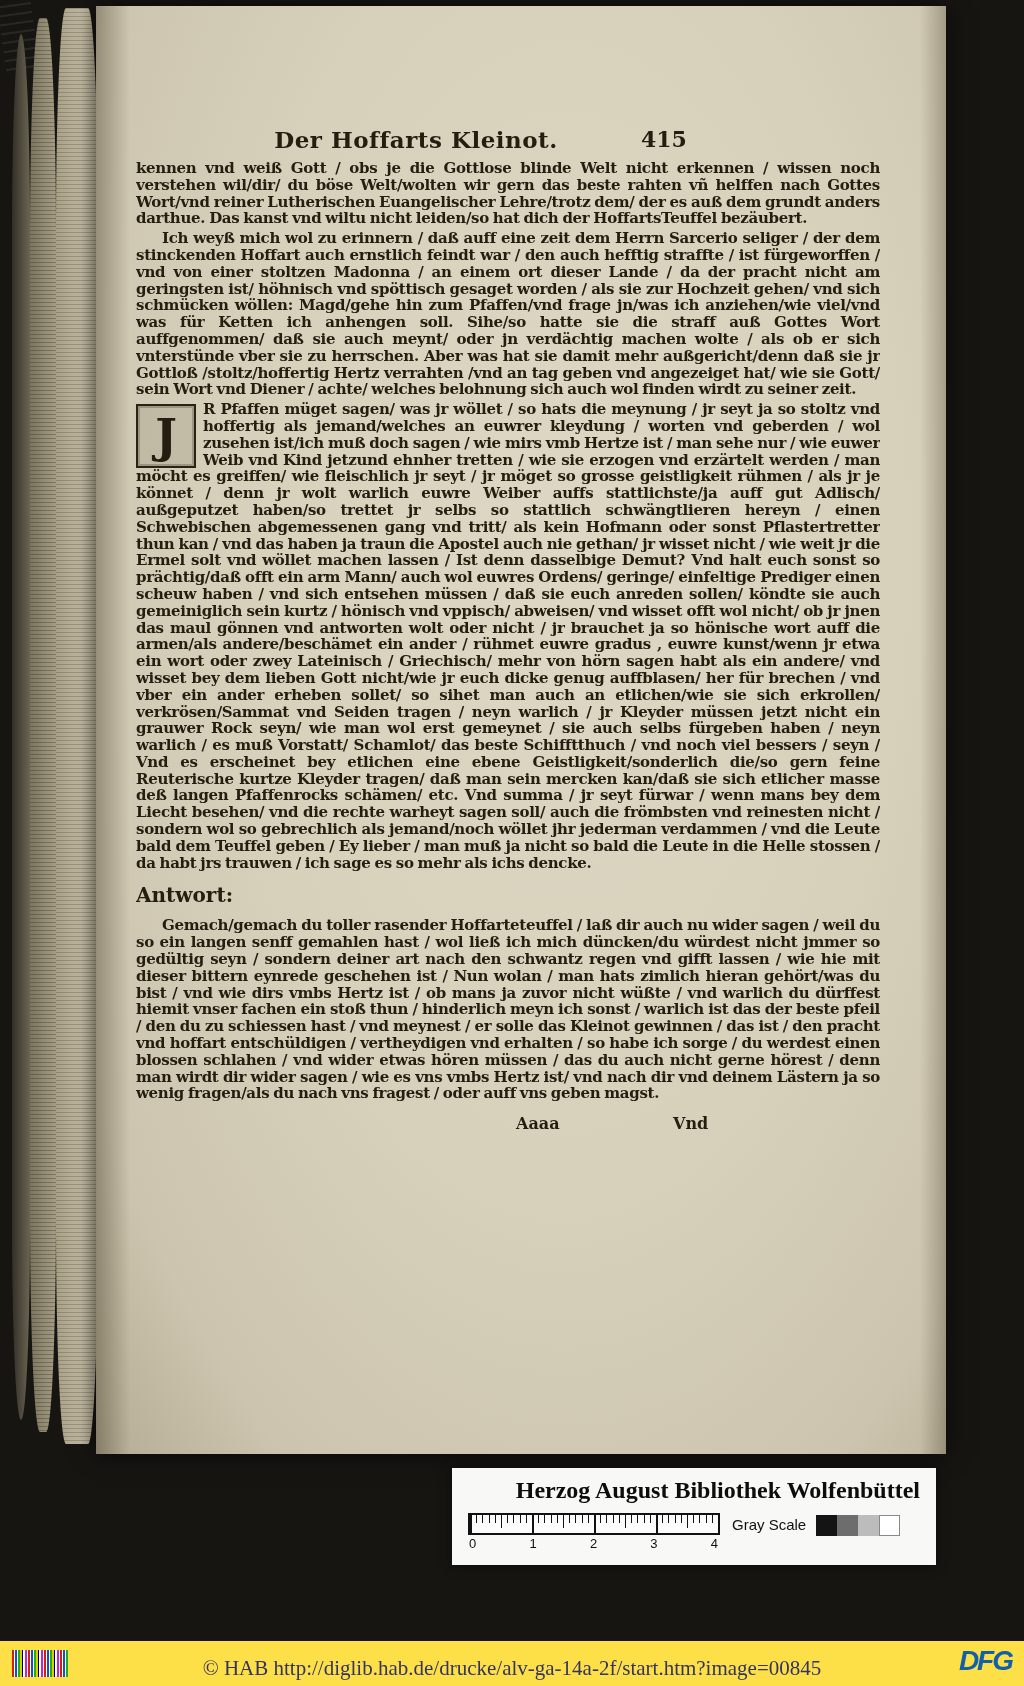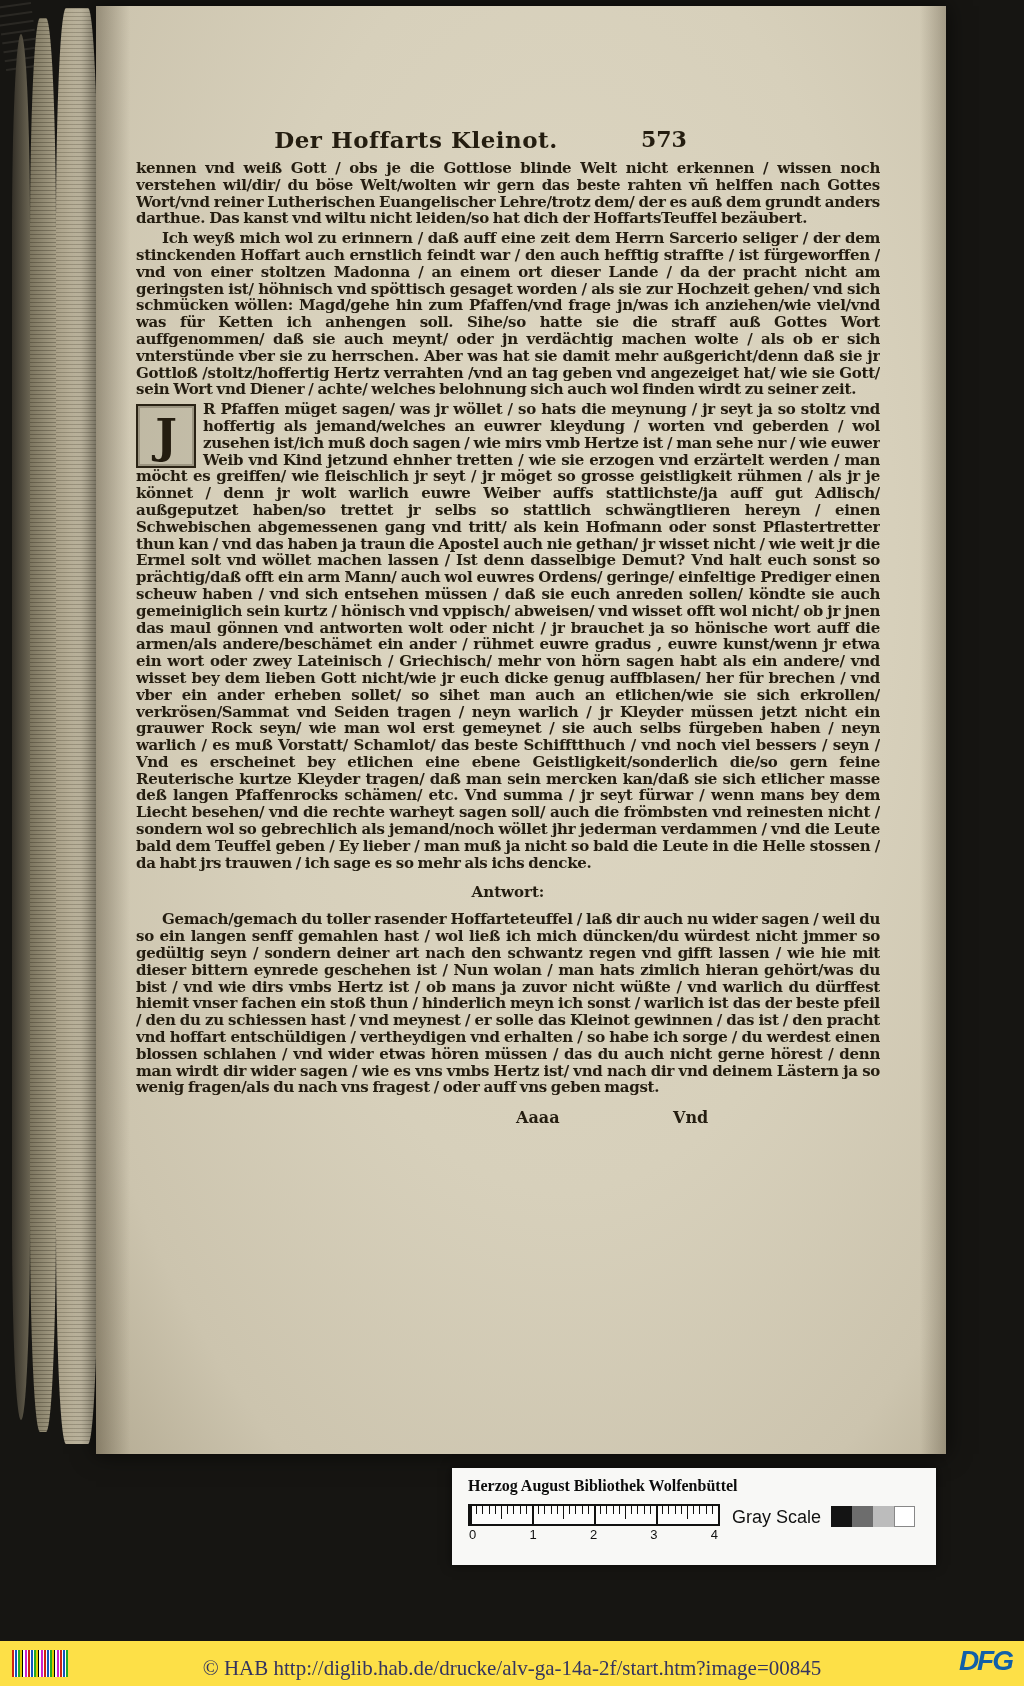--- a/index.html
+++ b/index.html
@@ -72,51 +72,51 @@
     margin:16px 0 14px;
   }
 
   .dropcap {
     float:left; width:60px; height:64px; margin:3px 7px 0 0;
     border:2px solid #2a2315; background:rgba(42,35,21,0.10);
     font-size:46px; font-weight:700; text-align:center; line-height:60px;
     box-shadow:inset 0 0 0 2px rgba(42,35,21,0.25);
   }
 
-  .answer-label { text-align:center; font-size:15px; font-weight:700; margin:12px 0 10px; }
+  .answer-label { font-size:20px; font-weight:700; margin:12px 0 10px; }
 
   .sig-row { position:relative; height:22px; margin-top:12px; font-size:16px; font-weight:700; }
   .sig-mark { position:absolute; left:380px; }
   .catchword { position:absolute; left:537px; }
 
   
   .ref-card {
     position:absolute; left:452px; top:1468px; width:484px; height:97px;
     background:#f8f8f6; box-shadow:0 0 10px rgba(0,0,0,.55);
     padding:9px 16px 6px; font-family:"Liberation Serif", serif;
   }
-  .ref-title { text-align:left; font-size:16px; font-weight:700; color:#0d0d0d; }
+  .ref-title { text-align:right; font-size:24px; font-weight:700; color:#0d0d0d; }
   .ruler-row { display:flex; align-items:flex-start; margin-top:9px; gap:10px; }
   .ruler-col { width:254px; }
   .ruler {
     width:252px; height:22px; border:2px solid #111; background-color:#fdfdfd;
     background-image:
       repeating-linear-gradient(90deg, #111 0 1px, transparent 1px 6.2px),
       repeating-linear-gradient(90deg, #111 0 1px, transparent 1px 31px),
       repeating-linear-gradient(90deg, #111 0 2px, transparent 2px 62px);
     background-size:100% 8px, 100% 13px, 100% 100%;
     background-repeat:repeat-x;
   }
   .ruler-numbers {
     width:252px; display:flex; justify-content:space-between;
     font-family:"Liberation Sans", sans-serif; font-size:13px; color:#111;
     padding:1px 2px 0 1px;
   }
   .scale-label {
-    font-family:"Liberation Sans", sans-serif; font-size:18px; color:#111;
+    font-family:"Liberation Sans", sans-serif; font-size:15px; color:#111;
     margin-top:3px; white-space:nowrap;
   }
   .patches { display:flex; margin-top:2px; }
   .patch { width:21px; height:21px; }
   .patch-0 { background:#141414; }
   .patch-1 { background:#6d6d6d; }
   .patch-2 { background:#bcbcbc; }
   .patch-3 { background:#ffffff; border:1px solid #888; }
 
   
@@ -150,21 +150,21 @@
 
 <div class="edge edge-1"></div>
 <div class="edge edge-2"></div>
 <div class="edge edge-3"></div>
 
 <div class="page">
   <div class="textblock">
 
     <div class="header-row">
       <div class="running-title">Der Hoffarts Kleinot.</div>
-      <div class="page-num">573</div>
+      <div class="page-num">415</div>
     </div>
 
     <p class="para">kennen vnd weiß Gott / obs je die Gottlose blinde Welt nicht erkennen / wissen noch verstehen wil/dir/ du böse Welt/wolten wir gern das beste rahten vñ helffen nach Gottes Wort/vnd reiner Lutherischen Euangelischer Lehre/trotz dem/ der es auß dem grundt anders darthue. Das kanst vnd wiltu nicht leiden/so hat dich der HoffartsTeuffel bezäubert.</p>
 
     <p class="para indent">Ich weyß mich wol zu erinnern / daß auff eine zeit dem Herrn Sarcerio seliger / der dem stinckenden Hoffart auch ernstlich feindt war / den auch hefftig straffte / ist fürgeworffen / vnd von einer stoltzen Madonna / an einem ort dieser Lande / da der pracht nicht am geringsten ist/ höhnisch vnd spöttisch gesaget worden / als sie zur Hochzeit gehen/ vnd sich schmücken wöllen: Magd/gehe hin zum Pfaffen/vnd frage jn/was ich anziehen/wie viel/vnd was für Ketten ich anhengen soll. Sihe/so hatte sie die straff auß Gottes Wort auffgenommen/ daß sie auch meynt/ oder jn verdächtig machen wolte / als ob er sich vnterstünde vber sie zu herrschen. Aber was hat sie damit mehr außgericht/denn daß sie jr Gottloß /stoltz/hoffertig Hertz verrahten /vnd an tag geben vnd angezeiget hat/ wie sie Gott/ sein Wort vnd Diener / achte/ welches belohnung sich auch wol finden wirdt zu seiner zeit.</p>
 
 
     <div class="para">
       <span class="dropcap">J</span><span>R Pfaffen müget sagen/ was jr wöllet / so hats die meynung / jr seyt ja so stoltz vnd hoffertig als jemand/welches an euwrer kleydung / worten vnd geberden / wol zusehen ist/ich muß doch sagen / wie mirs vmb Hertze ist / man sehe nur / wie euwer Weib vnd Kind jetzund ehnher tretten / wie sie erzogen vnd erzärtelt werden / man möcht es greiffen/ wie fleischlich jr seyt / jr möget so grosse geistligkeit rühmen / als jr je könnet / denn jr wolt warlich euwre Weiber auffs stattlichste/ja auff gut Adlisch/ außgeputzet haben/so trettet jr selbs so stattlich schwängtlieren hereyn / einen Schwebischen abgemessenen gang vnd tritt/ als kein Hofmann oder sonst Pflastertretter thun kan / vnd das haben ja traun die Apostel auch nie gethan/ jr wisset nicht / wie weit jr die Ermel solt vnd wöllet machen lassen / Ist denn dasselbige Demut? Vnd halt euch sonst so prächtig/daß offt ein arm Mann/ auch wol euwres Ordens/ geringe/ einfeltige Prediger einen scheuw haben / vnd sich entsehen müssen / daß sie euch anreden sollen/ köndte sie auch gemeiniglich sein kurtz / hönisch vnd vppisch/ abweisen/ vnd wisset offt wol nicht/ ob jr jnen das maul gönnen vnd antworten wolt oder nicht / jr brauchet ja so hönische wort auff die armen/als andere/beschämet ein ander / rühmet euwre gradus , euwre kunst/wenn jr etwa ein wort oder zwey Lateinisch / Griechisch/ mehr von hörn sagen habt als ein andere/ vnd wisset bey dem lieben Gott nicht/wie jr euch dicke genug auffblasen/ her für brechen / vnd vber ein ander erheben sollet/ so sihet man auch an etlichen/wie sie sich erkrollen/ verkrösen/Sammat vnd Seiden tragen / neyn warlich / jr Kleyder müssen jetzt nicht ein grauwer Rock seyn/ wie man wol erst gemeynet / sie auch selbs fürgeben haben / neyn warlich / es muß Vorstatt/ Schamlot/ das beste Schifftthuch / vnd noch viel bessers / seyn / Vnd es erscheinet bey etlichen eine ebene Geistligkeit/sonderlich die/so gern feine Reuterische kurtze Kleyder tragen/ daß man sein mercken kan/daß sie sich etlicher masse deß langen Pfaffenrocks schämen/ etc. Vnd summa / jr seyt fürwar / wenn mans bey dem Liecht besehen/ vnd die rechte warheyt sagen soll/ auch die frömbsten vnd reinesten nicht / sondern wol so gebrechlich als jemand/noch wöllet jhr jederman verdammen / vnd die Leute bald dem Teuffel geben / Ey lieber / man muß ja nicht so bald die Leute in die Helle stossen / da habt jrs trauwen / ich sage es so mehr als ichs dencke.</span>
     </div>

